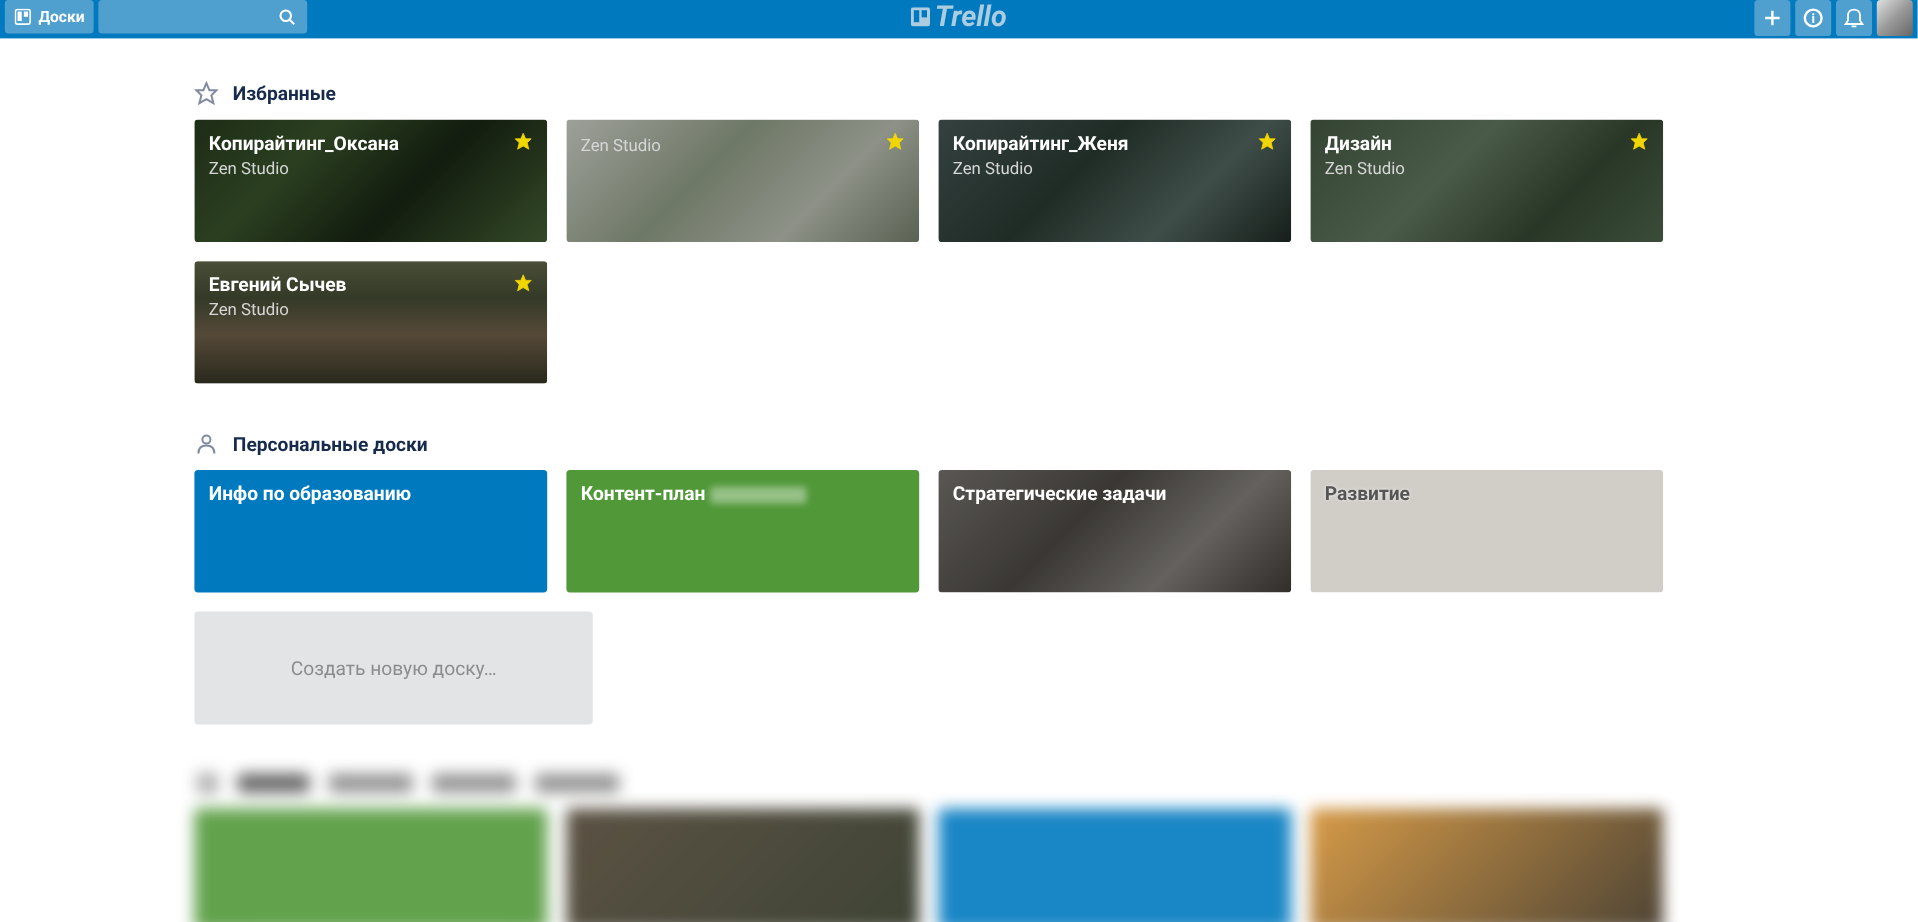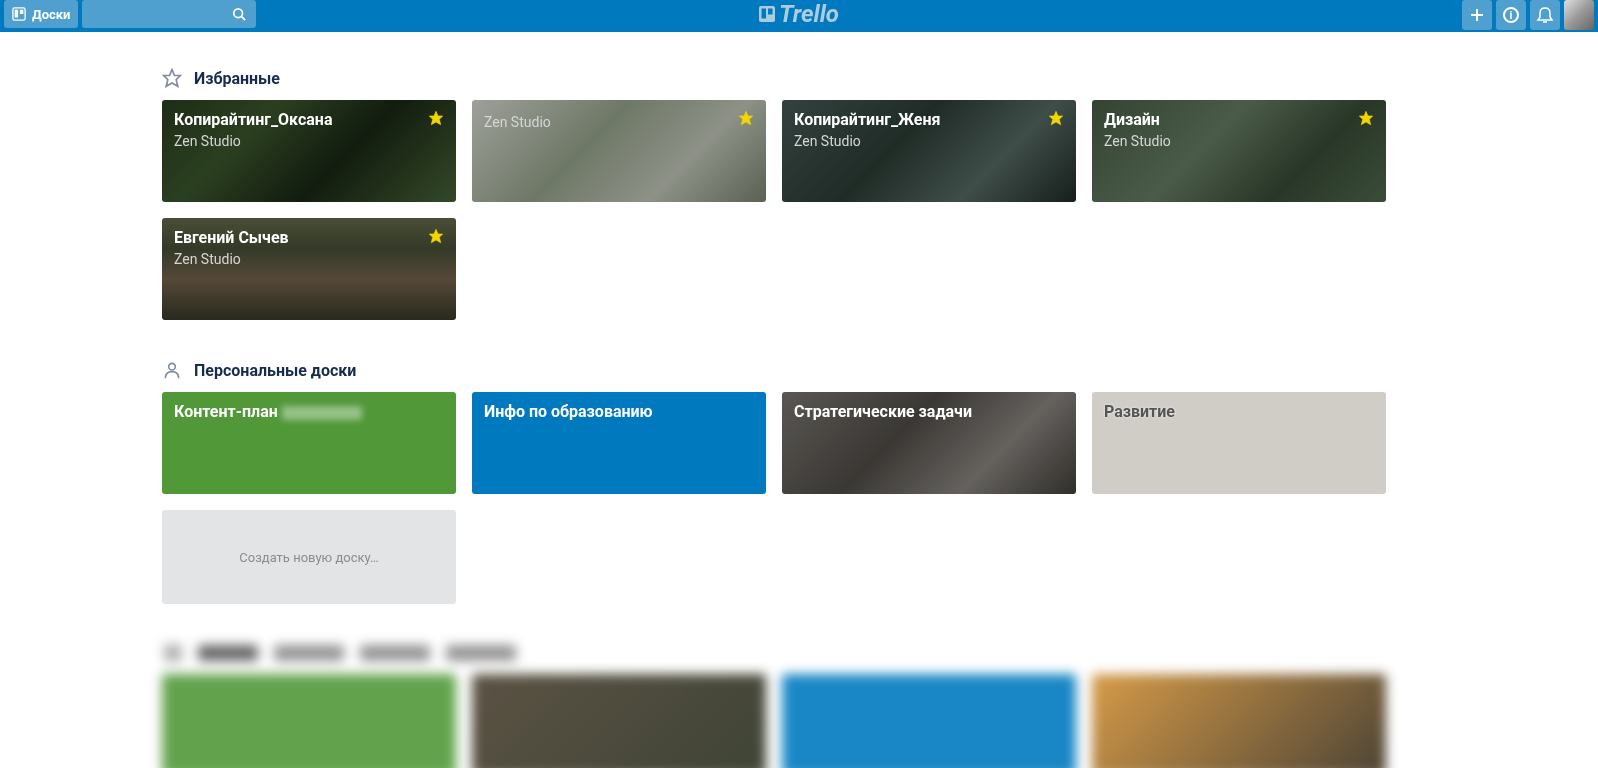--- a/index.html
+++ b/index.html
@@ -29,21 +29,21 @@
 .bg-leaves{background:linear-gradient(rgba(0,0,0,0.3),rgba(0,0,0,0.3)),linear-gradient(135deg,#2a4020 0%,#3d5a2e 30%,#1a2815 60%,#4a6839 100%)}
 .bg-terrarium{background:linear-gradient(rgba(0,0,0,0.2),rgba(0,0,0,0.2)),linear-gradient(135deg,#c5c8c0 0%,#8a9680 40%,#b0b5a8 70%,#707a68 100%)}
 .bg-forest{background:linear-gradient(rgba(0,0,0,0.3),rgba(0,0,0,0.3)),linear-gradient(135deg,#4a5d5a 0%,#2d3e36 40%,#5a6f68 70%,#1f2b25 100%)}
 .bg-cacti{background:linear-gradient(rgba(0,0,0,0.3),rgba(0,0,0,0.3)),linear-gradient(135deg,#4a6048 0%,#6b8268 40%,#3a4e38 70%,#546e52 100%)}
 .bg-bridge{background:linear-gradient(rgba(0,0,0,0.3),rgba(0,0,0,0.3)),linear-gradient(180deg,#6a7050 0%,#4a5238 30%,#7a6850 60%,#3a3a28 100%)}
 .bg-blue{background:#0079bf}
 .bg-green{background:#519839}
 .bg-sketch{background:linear-gradient(rgba(0,0,0,0.1),rgba(0,0,0,0.1)),#e8e4de}
 .bg-sketch .board-tile-title{color:#555;text-shadow:0 0 3px rgba(255,255,255,0.8)}
 .bg-nyc{background:linear-gradient(rgba(0,0,0,0.35),rgba(0,0,0,0.35)),linear-gradient(135deg,#8a8680 0%,#5a5650 40%,#9a9690 70%,#4a4640 100%)}
-.create-tile{width:294px;height:94px;border-radius:3px;background:#e2e4e6;display:flex;align-items:center;justify-content:center;cursor:pointer;color:#8c8c8c;font-size:13px}
+.create-tile{width:332px;height:94px;border-radius:3px;background:#e2e4e6;display:flex;align-items:center;justify-content:center;cursor:pointer;color:#8c8c8c;font-size:16px}
 .blurred-section{filter:blur(6px);opacity:0.9;pointer-events:none}
 .blurred-header{display:flex;align-items:center;gap:16px;margin-bottom:12px;padding-left:2px}
 .blurred-header .dot{width:18px;height:18px;background:#aaa;border-radius:3px}
 .blurred-header .label{width:60px;height:16px;background:#555;border-radius:3px}
 .blurred-header .tab{width:70px;height:16px;background:#888;border-radius:3px}
 .blur-green{background:#519839}
 .blur-dark{background:linear-gradient(135deg,#4a4030 0%,#2a3020 100%)}
 .blur-blue{background:#0079bf}
 .blur-orange{background:linear-gradient(135deg,#d29034 0%,#3a3020 100%)}
 .redact{display:inline-block;width:80px;height:14px;background:rgba(255,255,255,0.4);border-radius:2px;vertical-align:middle;filter:blur(3px)}
@@ -148,25 +148,25 @@
   </div>
 
   <div class="section-header">
     <svg viewBox="0 0 24 24">
         <circle cx="12" cy="8" r="4"></circle>
         <path d="M4 22 C4 16 8 14 12 14 C16 14 20 16 20 22"></path>
       </svg>
     <h2>Персональные доски</h2>
   </div>
   <div class="boards-grid">
+    <div class="board-tile bg-blue">
+      <div class="board-tile-title">Инфо по образованию</div>
+    </div>
     <div class="board-tile bg-green">
       <div class="board-tile-title"><span>Контент-план</span> <span class="redact"></span></div>
-    </div>
-    <div class="board-tile bg-blue">
-      <div class="board-tile-title">Инфо по образованию</div>
     </div>
     <div class="board-tile bg-nyc">
       <div class="board-tile-title">Стратегические задачи</div>
     </div>
     <div class="board-tile bg-sketch">
       <div class="board-tile-title">Развитие</div>
     </div>
     <div class="create-tile">
       <span>Создать новую доску…</span>
     </div>

